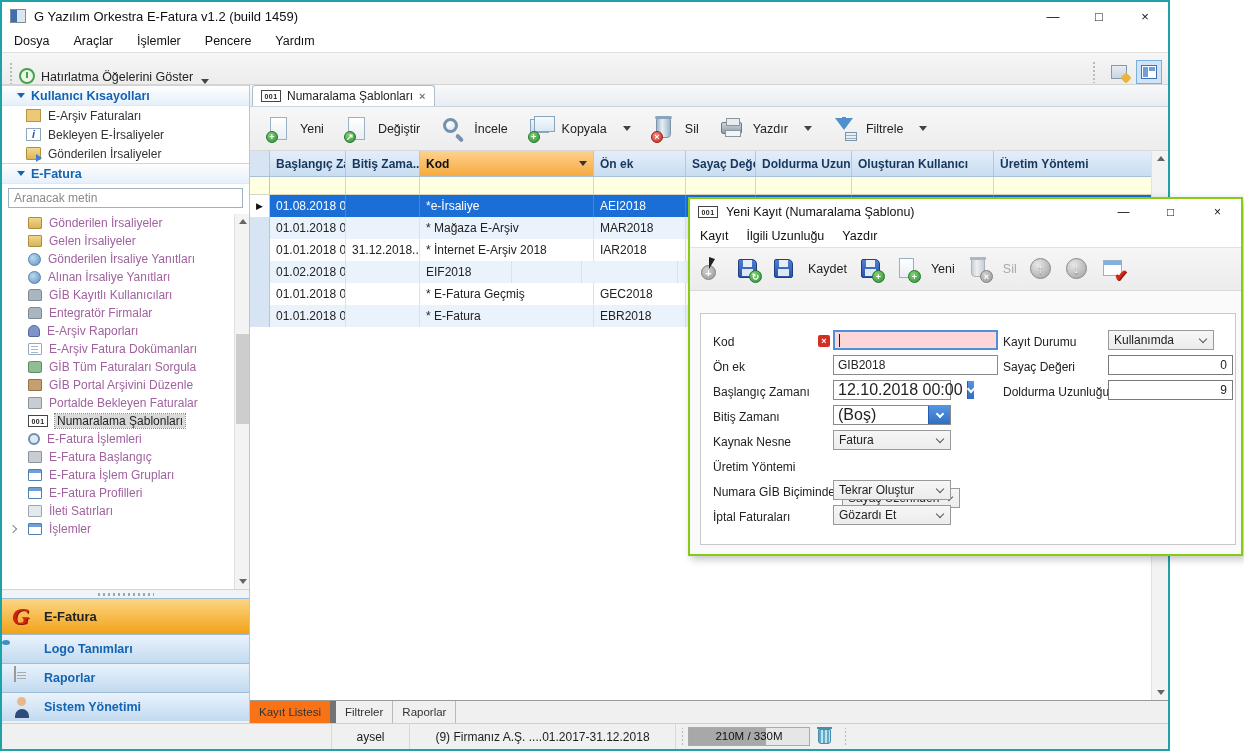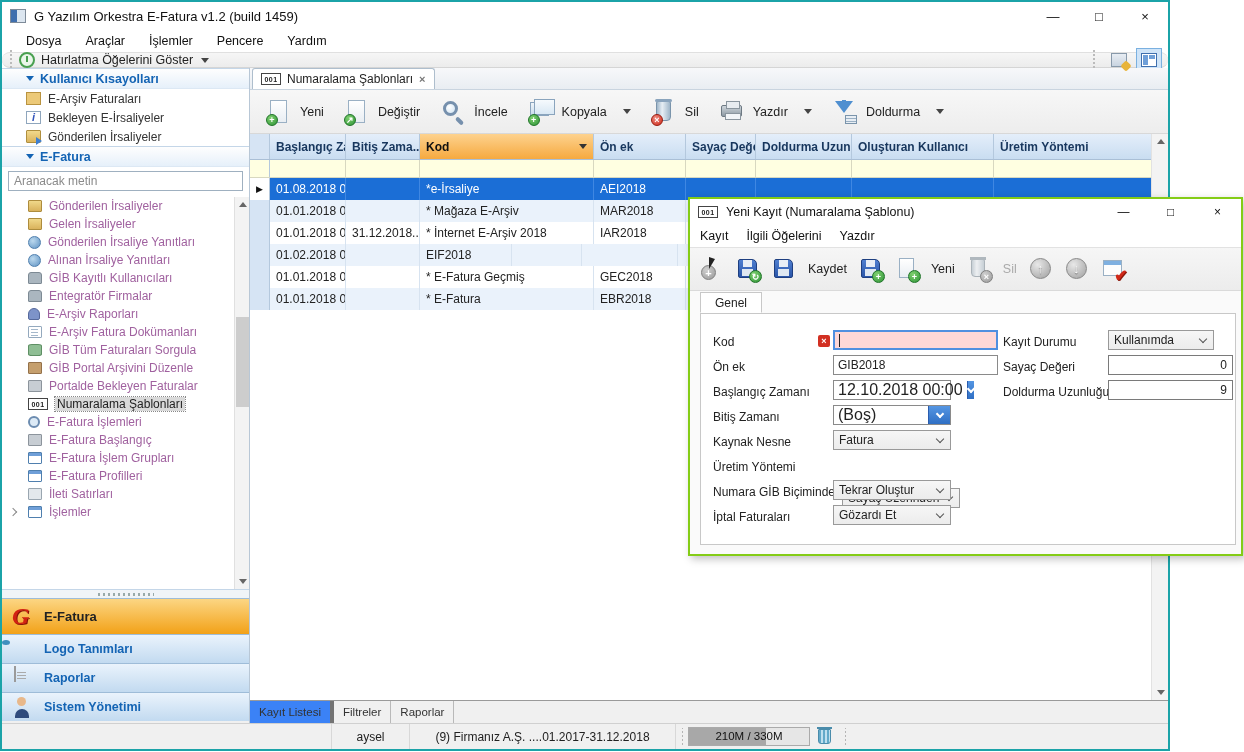--- a/index.html
+++ b/index.html
@@ -6,42 +6,42 @@
   html,body { width:1244px; height:752px; background:#fff; font-family:"Liberation Sans", sans-serif; font-size:12px; color:#222; overflow:hidden; }
   .screen { position:relative; width:1244px; height:752px; background:#fff; }
 
   
   .main-window { position:absolute; left:0; top:0; width:1170px; height:751px; background:#fff; border:2px solid #1ba3a8; display:flex; flex-direction:column; }
   .titlebar { height:28px; display:flex; align-items:center; background:#fff; padding-left:8px; flex:none; }
   .app-icon { width:16px; height:14px; border:1px solid #7e8b99; background:linear-gradient(90deg,#3f6fae 40%,#dce6f0 40%); margin-right:8px; }
   .title-text { font-size:13px; color:#111; }
   .win-controls { margin-left:auto; display:flex; }
   .win-btn { width:46px; height:28px; display:flex; align-items:center; justify-content:center; font-size:13px; color:#111; cursor:default; }
-  .menubar { height:22px; display:flex; align-items:center; gap:24px; padding-left:24px; background:#fff; flex:none; }
+  .menubar { height:22px; display:flex; align-items:center; gap:24px; padding-left:12px; background:#fff; flex:none; }
   .menu-item { font-size:12.5px; color:#111; }
-  .toolbar { height:16px; background:linear-gradient(#f6f6f6,#ececec); border-top:1px solid #e0e0e0; border-bottom:1px solid #d5d5d5; display:flex; align-items:center; flex:none;border-radius:9px; }
+  .toolbar { height:33px; background:linear-gradient(#f6f6f6,#ececec); border-top:1px solid #e0e0e0; border-bottom:1px solid #d5d5d5; display:flex; align-items:flex-end; flex:none; }
   .grip-v { width:5px; height:22px; margin:0 6px; background:repeating-linear-gradient(#bbb 0 2px, transparent 2px 4px); background-size:2px 4px; background-repeat:repeat-y; background-position:center; }
   .clock-icon { width:16px; height:16px; border-radius:50%; border:2px solid #49a050; background:#eaf6ea; position:relative; margin-right:6px; }
   .clock-icon::after { content:""; position:absolute; left:5px; top:2px; width:2px; height:6px; background:#49a050; }
   .reminder-label { font-size:12.5px; color:#222; }
   .caret-down { width:0; height:0; border-left:4px solid transparent; border-right:4px solid transparent; border-top:5px solid #444; margin-left:8px; }
   .toolbar-right { margin-left:auto; display:flex; align-items:center; padding-right:6px; }
   .tb-icon-btn { width:26px; height:24px; display:flex; align-items:center; justify-content:center; margin-left:4px; border:1px solid transparent; }
   .tb-icon-btn.active { background:#cfe4f8; border:1px solid #7ab0e0; }
   .persp-icon { width:16px; height:14px; border:1px solid #8899aa; background:linear-gradient(#e8edf3,#c9d4e0); position:relative; }
   .persp-icon::after { content:""; position:absolute; right:-4px; bottom:-4px; width:8px; height:8px; background:#e8b43a; border-radius:2px; transform:rotate(45deg); }
   .layout-icon { width:16px; height:14px; border:1px solid #3f6fae; background:#fff; position:relative; }
   .layout-icon::before { content:""; position:absolute; left:1px; top:1px; width:5px; height:10px; background:#6f9fd8; }
   .layout-icon::after { content:""; position:absolute; right:1px; top:1px; width:6px; height:4px; background:#6f9fd8; }
 
   .body-row { flex:1; display:flex; min-height:0; }
 
   
   .sidebar { width:248px; flex:none; background:#fff; border-right:1px solid #b8c7d6; display:flex; flex-direction:column; }
-  .side-header { height:21px; flex:none; display:flex; align-items:center; gap:6px; padding-left:24px; background:linear-gradient(#fefefe,#e6f0fa); border-top:1px solid #c4d6e8; border-bottom:1px solid #dce8f4; }
+  .side-header { height:21px; flex:none; display:flex; align-items:center; gap:6px; padding-left:15px; background:linear-gradient(#fefefe,#e6f0fa); border-top:1px solid #c4d6e8; border-bottom:1px solid #dce8f4; }
   .side-header .tri { width:0; height:0; border-left:4px solid transparent; border-right:4px solid transparent; border-top:5px solid #1464b4; }
   .side-header .hdr-label { font-weight:bold; color:#1464b4; font-size:12.5px; }
   .shortcut-item { height:19px; flex:none; display:flex; align-items:center; gap:7px; padding-left:24px; color:#333; }
   .sc-icon { width:15px; height:13px; flex:none; position:relative; }
   .sc-mail { background:#ecc978; border:1px solid #b99340; }
   .sc-doc { background:#fff; border:1px solid #8fa6bd; }
   .sc-doc::after { content:""; position:absolute; left:2px; top:3px; width:8px; height:1px; box-shadow:0 3px #9db3c8, 0 6px #9db3c8; background:#9db3c8; }
   .sc-doc-i { background:#fff; border:1px solid #8fa6bd; }
   .sc-doc-i::after { content:"i"; position:absolute; left:5px; top:-1px; color:#3355bb; font-size:11px; font-style:italic; font-weight:bold; }
   .sc-folder { background:linear-gradient(#f2d98c,#dcb55e); border:1px solid #b08f3e; border-radius:1px; }
@@ -133,21 +133,21 @@
   .g-row.selected { background:#1b6ed6; color:#fff; }
   .g-cell { flex:none; display:flex; align-items:center; padding:0 6px; border-right:1px solid #d7e3f0; white-space:nowrap; overflow:hidden; font-size:12px; }
   .g-row.selected .g-cell { border-right-color:#3f87e2; }
   .sel-col { width:20px; flex:none; background:#d6e4f4; border-right:1px solid #b4c8dd; display:flex; align-items:center; justify-content:center; }
   .g-row .sel-col { background:#d6e4f4; }
   .g-row.selected .sel-col { background:#fff; color:#111; font-size:9px; }
   .g-filler { flex:1; background:#fff; }
   .vscroll { width:17px; flex:none; background:#f3f3f3; border-left:1px solid #e2e2e2; position:relative; }
   .bottom-tabs { height:23px; flex:none; background:#f0f0f0; border-top:1px solid #9a9a9a; display:flex; align-items:stretch; }
   .b-tab { display:flex; align-items:center; padding:0 9px; font-size:11.5px; color:#333; border-right:1px solid #b9b9b9; background:#f0f0f0; }
-  .b-tab.active { background:#3b82f6; border-right:4px solid #737373; }
+  .b-tab.active { background:#f97316; border-right:6px solid #737373; }
 
   
   .statusbar { height:26px; flex:none; background:#f0f0f0; border-top:1px solid #d0d0d0; display:flex; align-items:center; font-size:12px; color:#222; }
   .sb-panel { height:100%; display:flex; align-items:center; justify-content:center; border-right:1px solid #d8d8d8; }
   .sb-spacer { width:330px; border-right:1px solid #d8d8d8; height:100%; }
   .sb-user { width:78px; }
   .sb-company { width:266px; }
   .sb-sep { width:4px; height:18px; margin:0 4px; background:repeating-linear-gradient(#b5b5b5 0 2px, transparent 2px 4px); background-size:1px 4px; background-repeat:repeat-y; background-position:center; }
   .mem-gauge { position:relative; width:122px; height:19px; background:#e6e6e6; border:1px solid #aaa; overflow:hidden; }
   .mem-fill { position:absolute; left:0; top:0; bottom:0; width:64%; background:#a8a8a8; }
@@ -436,21 +436,21 @@
                 <span class="printer"></span>
               </span>
             <span class="gt-label">Yazdır</span>
             <span class="caret-down"></span>
           </div>
           <div class="gt-btn">
             <span class="big-ic">
                 <span class="funnel"></span>
                 <span class="funnel-table"></span>
               </span>
-            <span class="gt-label">Doldurma</span>
+            <span class="gt-label">Filtrele</span>
             <span class="caret-down"></span>
           </div>
         </div>
 
         <div class="grid-wrap">
           <div class="grid">
             <div class="g-header">
               <div class="sel-col"></div>
               <div class="g-h-cell" style="width:76px">Başlangıç Za...</div>
               <div class="g-h-cell" style="width:74px">Bitiş Zama...</div>
@@ -586,21 +586,21 @@
         <div class="dlg-btn">
             <span>□</span>
           </div>
         <div class="dlg-btn">
             <span>×</span>
           </div>
       </div>
     </div>
     <div class="dlg-menubar">
       <span class="menu-item">Kayıt</span>
-      <span class="menu-item">İlgili Öğelerini</span>
+      <span class="menu-item">İlgili Uzunluğu</span>
       <span class="menu-item">Yazdır</span>
     </div>
     <div class="dlg-toolbar">
       <span class="d-ic">
           <span class="gray-circle">+</span>
           <span class="cursor-arrow"></span>
         </span>
       <span class="d-ic">
           <span class="floppy"></span>
           <span class="d-badge green">↻</span>
@@ -626,23 +626,20 @@
       <span class="d-ic">
           <span class="circle-btn">↑</span>
         </span>
       <span class="d-ic">
           <span class="circle-btn">↓</span>
         </span>
       <span class="d-ic">
           <span class="approve-win"></span>
           <span class="approve-check">✔</span>
         </span>
-    </div>
-    <div class="dlg-tabrow">
-      <div class="dlg-tab">Genel</div>
     </div>
     <div class="groupbox">
 
       <span class="f-label" style="left:12px; top:21px;">Kod</span>
       <span class="err-ic" style="left:117px; top:21px;">×</span>
       <div class="inp error" style="position:absolute; left:132px; top:16px; width:165px;">
           <span class="text-caret"></span>
           <span></span>
         </div>
 

